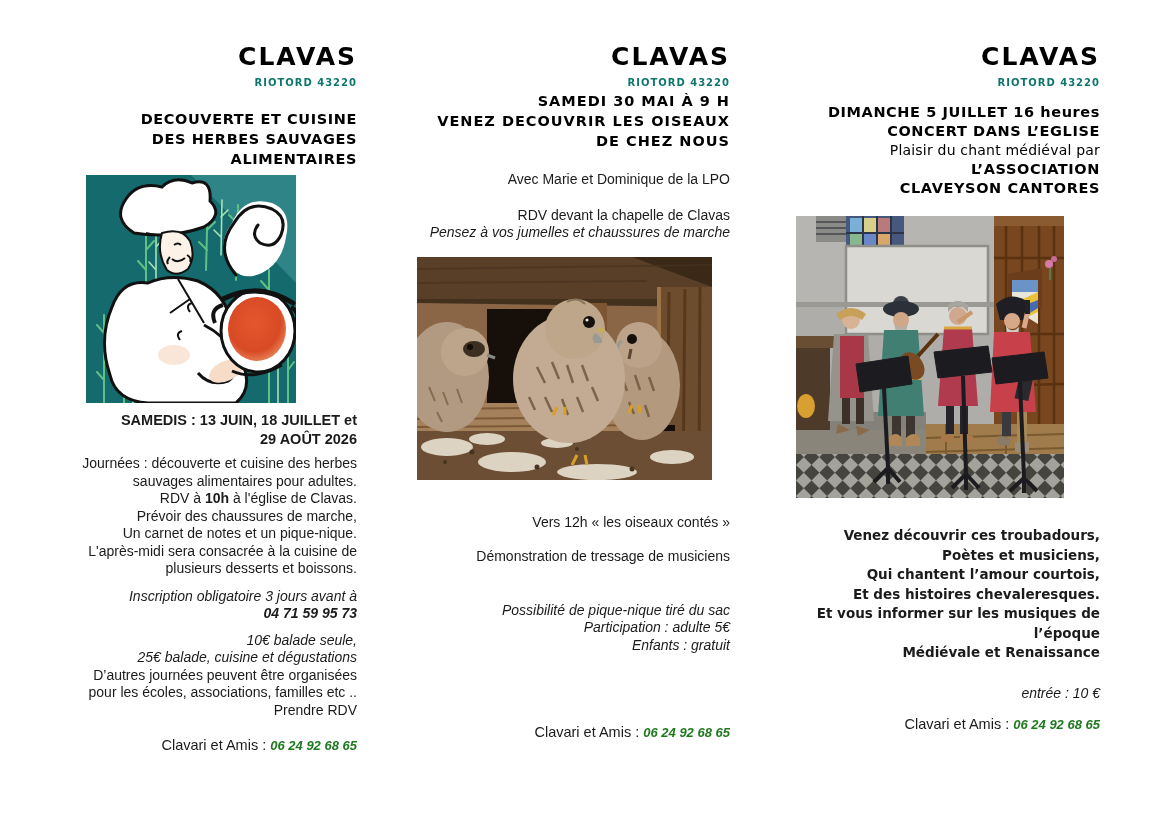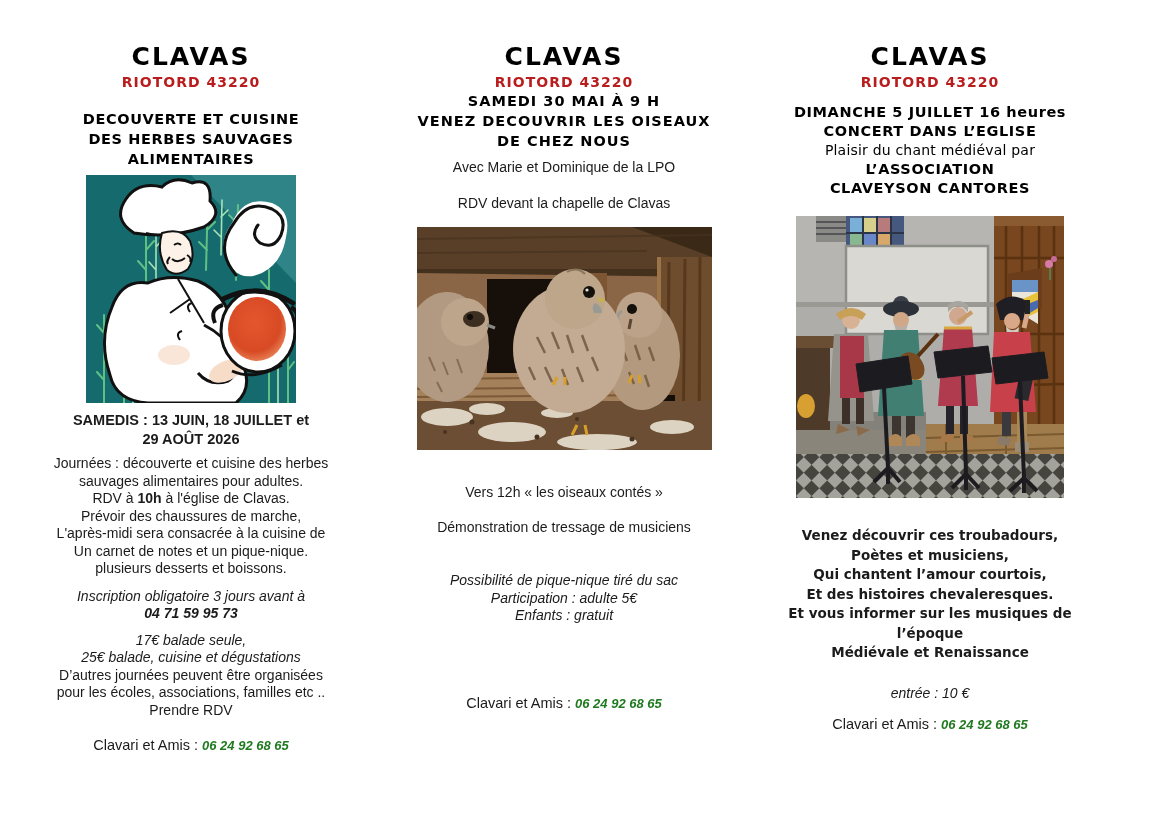--- a/index.html
+++ b/index.html
@@ -2,31 +2,31 @@
 <html><head>
 <meta charset="utf-8">
 <style>
   * { margin:0; padding:0; box-sizing:border-box; }
   html,body { background:#ffffff; }
   body {
     width:1168px; height:826px; position:relative; overflow:hidden;
     font-family:"Liberation Sans", sans-serif; color:#1b1b1b;
   }
   .page { position:absolute; inset:0; background:#ffffff; }
-  .panel { position:absolute; top:0; height:644px; text-align:center; }
+  .panel { position:absolute; top:0; height:644px; text-align:right; }
   #panel-left   { left:25px;  width:332px; }
   #panel-middle { left:398px; width:332px; }
   #panel-right  { left:760px; width:340px; }
   .title {
     font-family:"DejaVu Sans", sans-serif; font-weight:bold;
     font-size:25px; line-height:30px; letter-spacing:2px; margin-top:42px; color:#000;
   }
   .subtitle {
     font-family:"DejaVu Sans", sans-serif; font-weight:bold;
-    font-size:14px; line-height:17px; letter-spacing:1px; margin-top:2px; color:#b91c1c;
+    font-size:10px; line-height:17px; letter-spacing:1px; margin-top:2px; color:#0f766e;
   }
   .comic-heading {
     font-family:"DejaVu Sans", sans-serif; font-weight:bold;
     font-size:14.5px; line-height:20px; letter-spacing:0.6px; color:#000;
   }
   .comic-heading .reg { font-weight:normal; letter-spacing:0.2px; font-size:14px; }
   .body-text { font-size:14px; line-height:17.5px; }
   .body-bold { font-weight:bold; font-size:14.5px; line-height:19px; }
   .italic { font-style:italic; }
   .bold { font-weight:bold; }
@@ -101,55 +101,56 @@
     <div class="body-bold" style="margin-top:8px;">
       <p>SAMEDIS : 13 JUIN, 18 JUILLET et</p>
       <p>29 AOÛT 2026</p>
     </div>
 
     <div class="body-text" style="margin-top:6px;">
       <p>Journées : découverte et cuisine des herbes</p>
       <p>sauvages alimentaires pour adultes.</p>
       <p><span>RDV à </span><span class="bold">10h</span><span> à l'église de Clavas.</span></p>
       <p>Prévoir des chaussures de marche,</p>
+      <p>Un carnet de notes et un pique-nique.</p>
       <p>L'après-midi sera consacrée à la cuisine de</p>
-      <p>Un carnet de notes et un pique-nique.</p>
       <p>plusieurs desserts et boissons.</p>
     </div>
 
     <div class="body-text" style="margin-top:10px;">
       <p class="italic">Inscription obligatoire 3 jours avant à</p>
       <p class="italic bold">04 71 59 95 73</p>
     </div>
 
     <div class="body-text" style="margin-top:9px;">
-      <p class="italic">17€ balade seule,</p>
+      <p class="italic">10€ balade seule,</p>
       <p class="italic">25€ balade, cuisine et dégustations</p>
       <p>D’autres journées peuvent être organisées</p>
       <p>pour les écoles, associations, familles etc ..</p>
       <p>Prendre RDV</p>
     </div>
 
     <p class="contact" style="margin-top:18px;"><span>Clavari et Amis : </span><span class="green-phone">06 24 92 68 65</span></p>
   </div>
 
   <div class="panel" id="panel-middle">
     <p class="title">CLAVAS</p>
     <p class="subtitle">RIOTORD 43220</p>
 
     <div class="comic-heading" style="letter-spacing:1px;">
       <p>SAMEDI 30 MAI À 9 H</p>
       <p>VENEZ DECOUVRIR LES OISEAUX</p>
       <p>DE CHEZ NOUS</p>
     </div>
 
-    <p class="body-text" style="margin-top:8px;">Avec Marie et Dominique de la LPO</p>
+    <p class="body-text" style="margin-top:20px;">Avec Marie et Dominique de la LPO</p>
 
     <div class="body-text" style="margin-top:18px;">
       <p>RDV devant la chapelle de Clavas</p>
+      <p class="italic">Pensez à vos jumelles et chaussures de marche</p>
     </div>
 
     <div class="img-frame" style="width:295px; height:223px; margin-top:15px;">
       <svg width="295" height="223" viewBox="0 0 295 223">
         <rect width="295" height="223" fill="#8a6647"></rect>
         <rect width="295" height="42" fill="#5a3f28"></rect>
         <path d="M0 42 L295 42 L295 50 L0 46 Z" fill="#43301d"></path>
         <path d="M215 0 L295 0 L295 30 Z" fill="#3a2917"></path>
         <g stroke="#48331f" stroke-width="2" opacity="0.7">
           <path d="M0 12 L295 8 M0 26 L230 24"></path>

